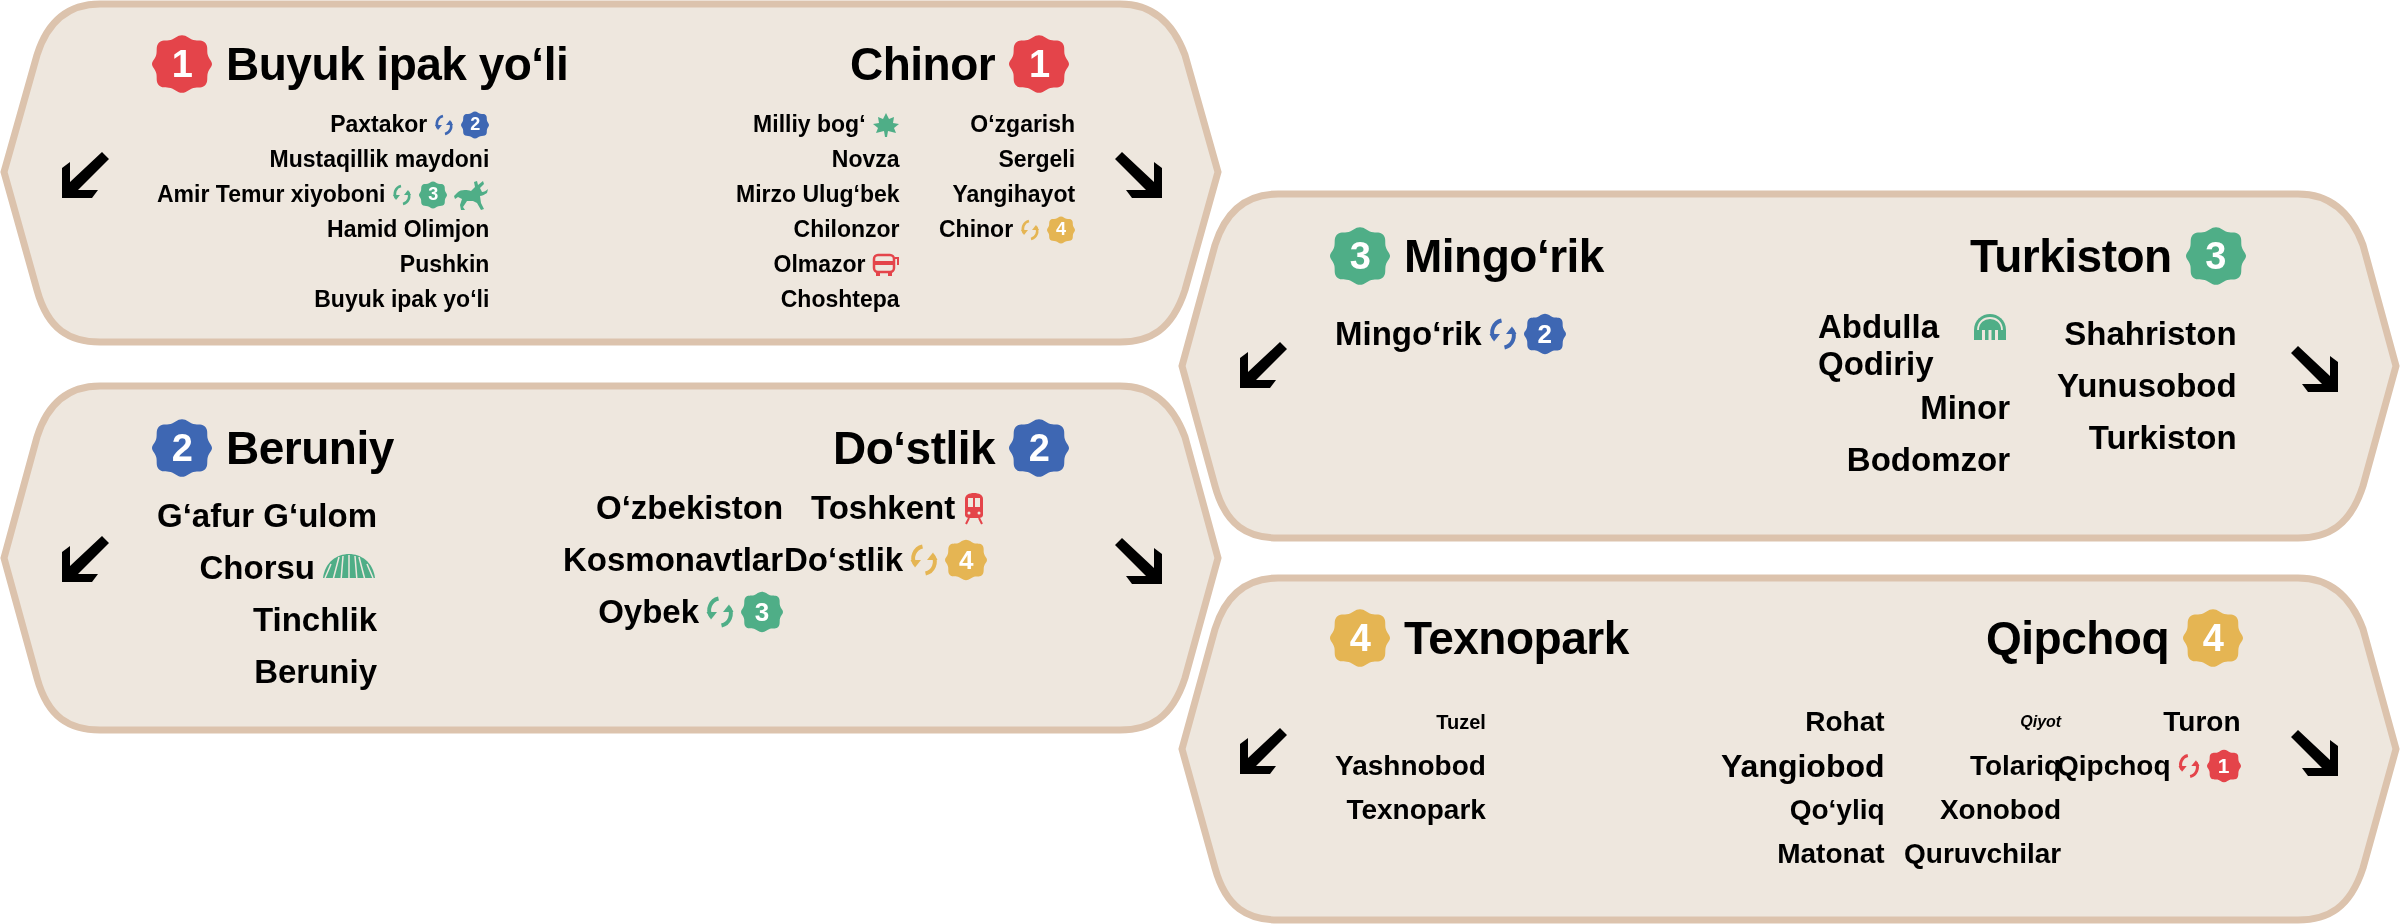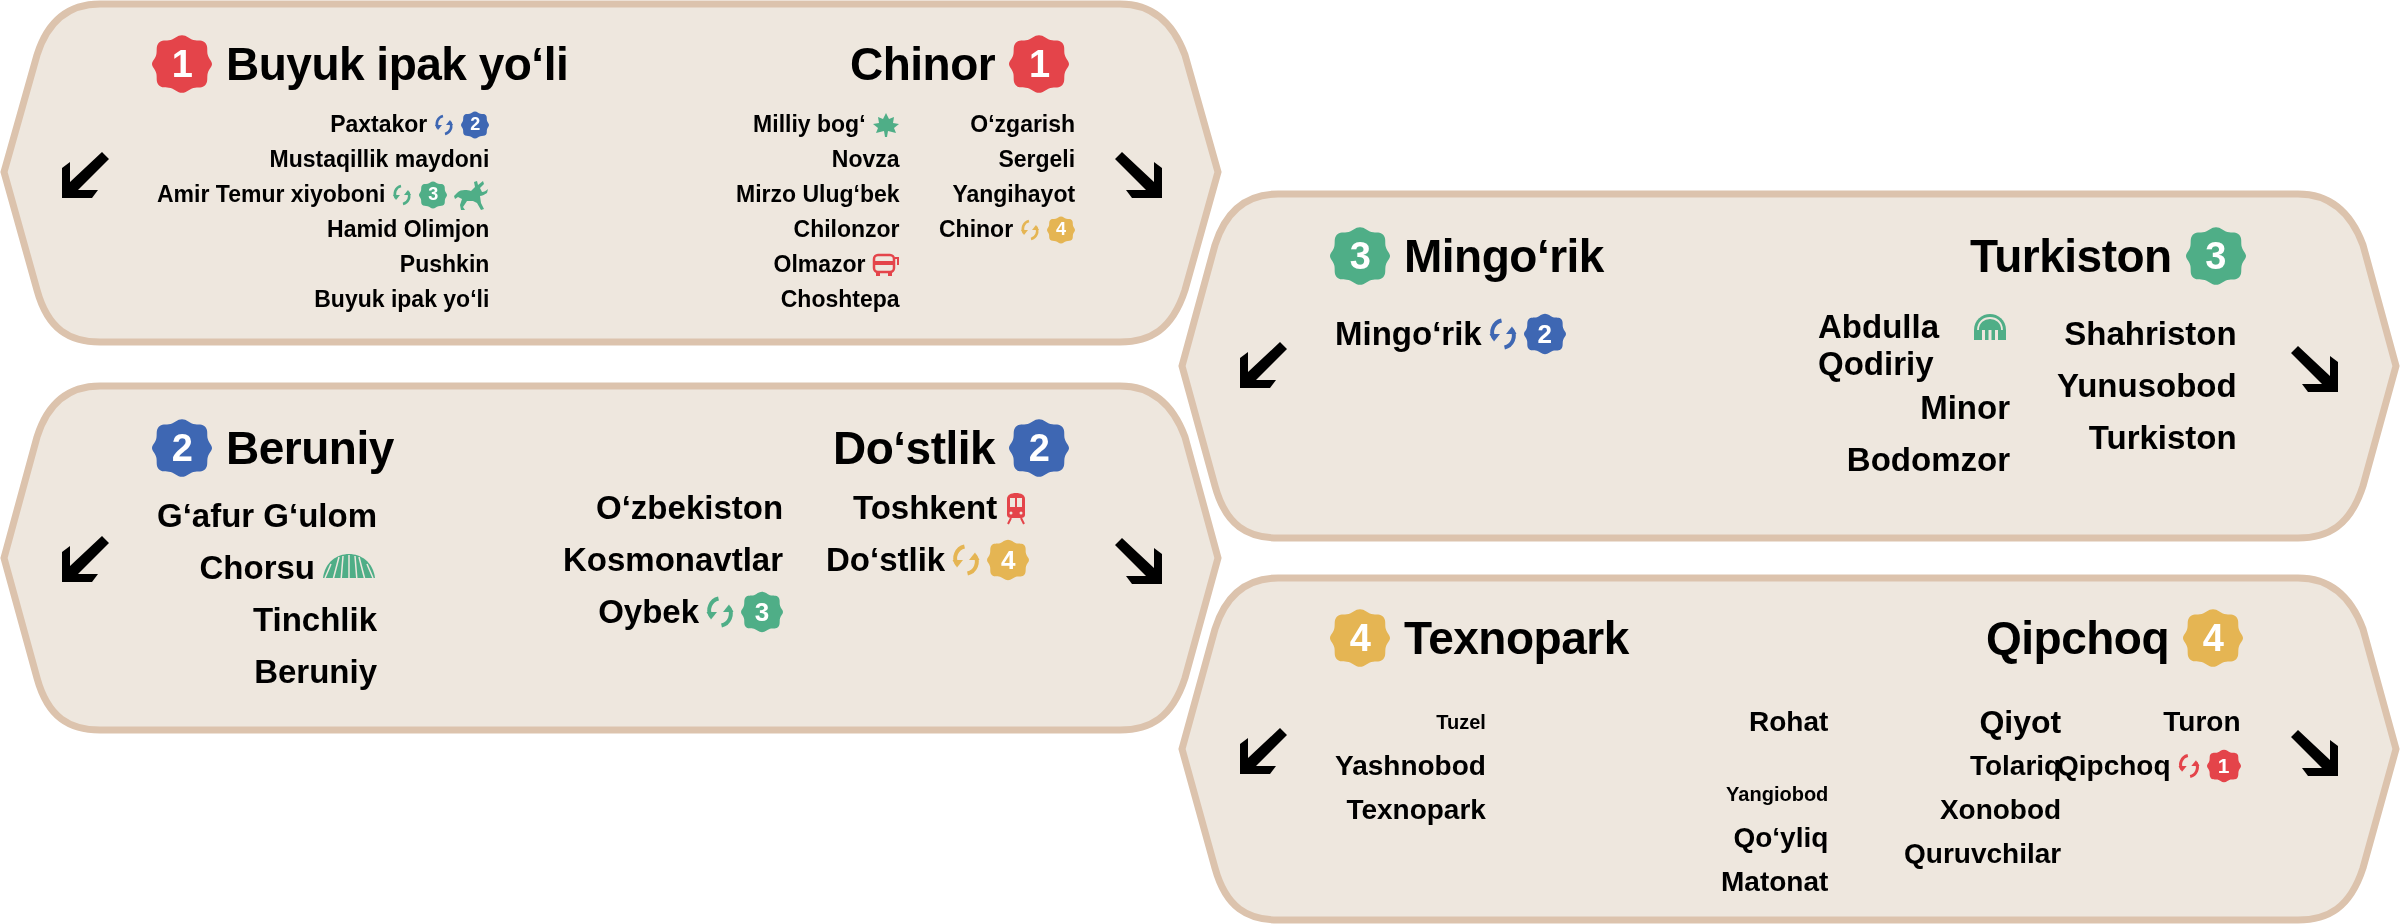--- a/index.html
+++ b/index.html
@@ -224,21 +224,21 @@
         </svg>
       <span class="badge" style="width:42px;height:42px;">
         <svg width="42" height="42" viewBox="0 0 100 100">
             <use href="#scallop" fill="#4FAE87"></use>
           </svg>
         <span style="font-size:26px;">3</span>
       </span>
     </div>
   </div>
 
-  <div class="col big" style="left:826px;top:100px;">
+  <div class="col big" style="left:784px;top:100px;">
     <div class="st">
       <span>Toshkent</span>
       <svg width="26" height="34" viewBox="0 0 26 34">
         <path d="M4,8 C4,4 8,2 13,2 C18,2 22,4 22,8 L22,24 C22,26 20,27 18,27 L8,27 C6,27 4,26 4,24 Z" fill="#E4444A"></path>
         <rect x="7" y="7" width="5" height="9" fill="#EEE7DE"></rect>
           <rect x="14" y="7" width="5" height="9" fill="#EEE7DE"></rect>
         <circle cx="8" cy="22" r="1.5" fill="#EEE7DE"></circle>
           <circle cx="18" cy="22" r="1.5" fill="#EEE7DE"></circle>
         <path d="M8,27 L5,33 M18,27 L21,33" stroke="#E4444A" stroke-width="2"></path>
       </svg>
@@ -374,33 +374,33 @@
       </div>
     <div class="st" style="font-size:28px;line-height:44px;">
         <span>Texnopark</span>
       </div>
   </div>
 
   <div class="col" style="left:543px;top:126px;">
     <div class="st" style="font-size:28px;line-height:44px;">
         <span>Rohat</span>
       </div>
-    <div class="st" style="font-size:20px;line-height:44px;margin-top:28px;">
+    <div class="st" style="font-size:32px;line-height:44px;">
         <span>Yangiobod</span>
       </div>
     <div class="st" style="font-size:28px;line-height:44px;">
         <span>Qo‘yliq</span>
       </div>
     <div class="st" style="font-size:28px;line-height:44px;">
         <span>Matonat</span>
       </div>
   </div>
 
   <div class="col" style="left:726px;top:126px;">
-    <div class="st" style="font-size:32px;line-height:44px;">
+    <div class="st" style="font-size:16px;line-height:44px;font-style:italic;">
         <span>Qiyot</span>
       </div>
     <div class="st" style="font-size:28px;line-height:44px;">
         <span>Tolariq</span>
       </div>
     <div class="st" style="font-size:28px;line-height:44px;">
         <span>Xonobod</span>
       </div>
     <div class="st" style="font-size:28px;line-height:44px;">
         <span>Quruvchilar</span>

